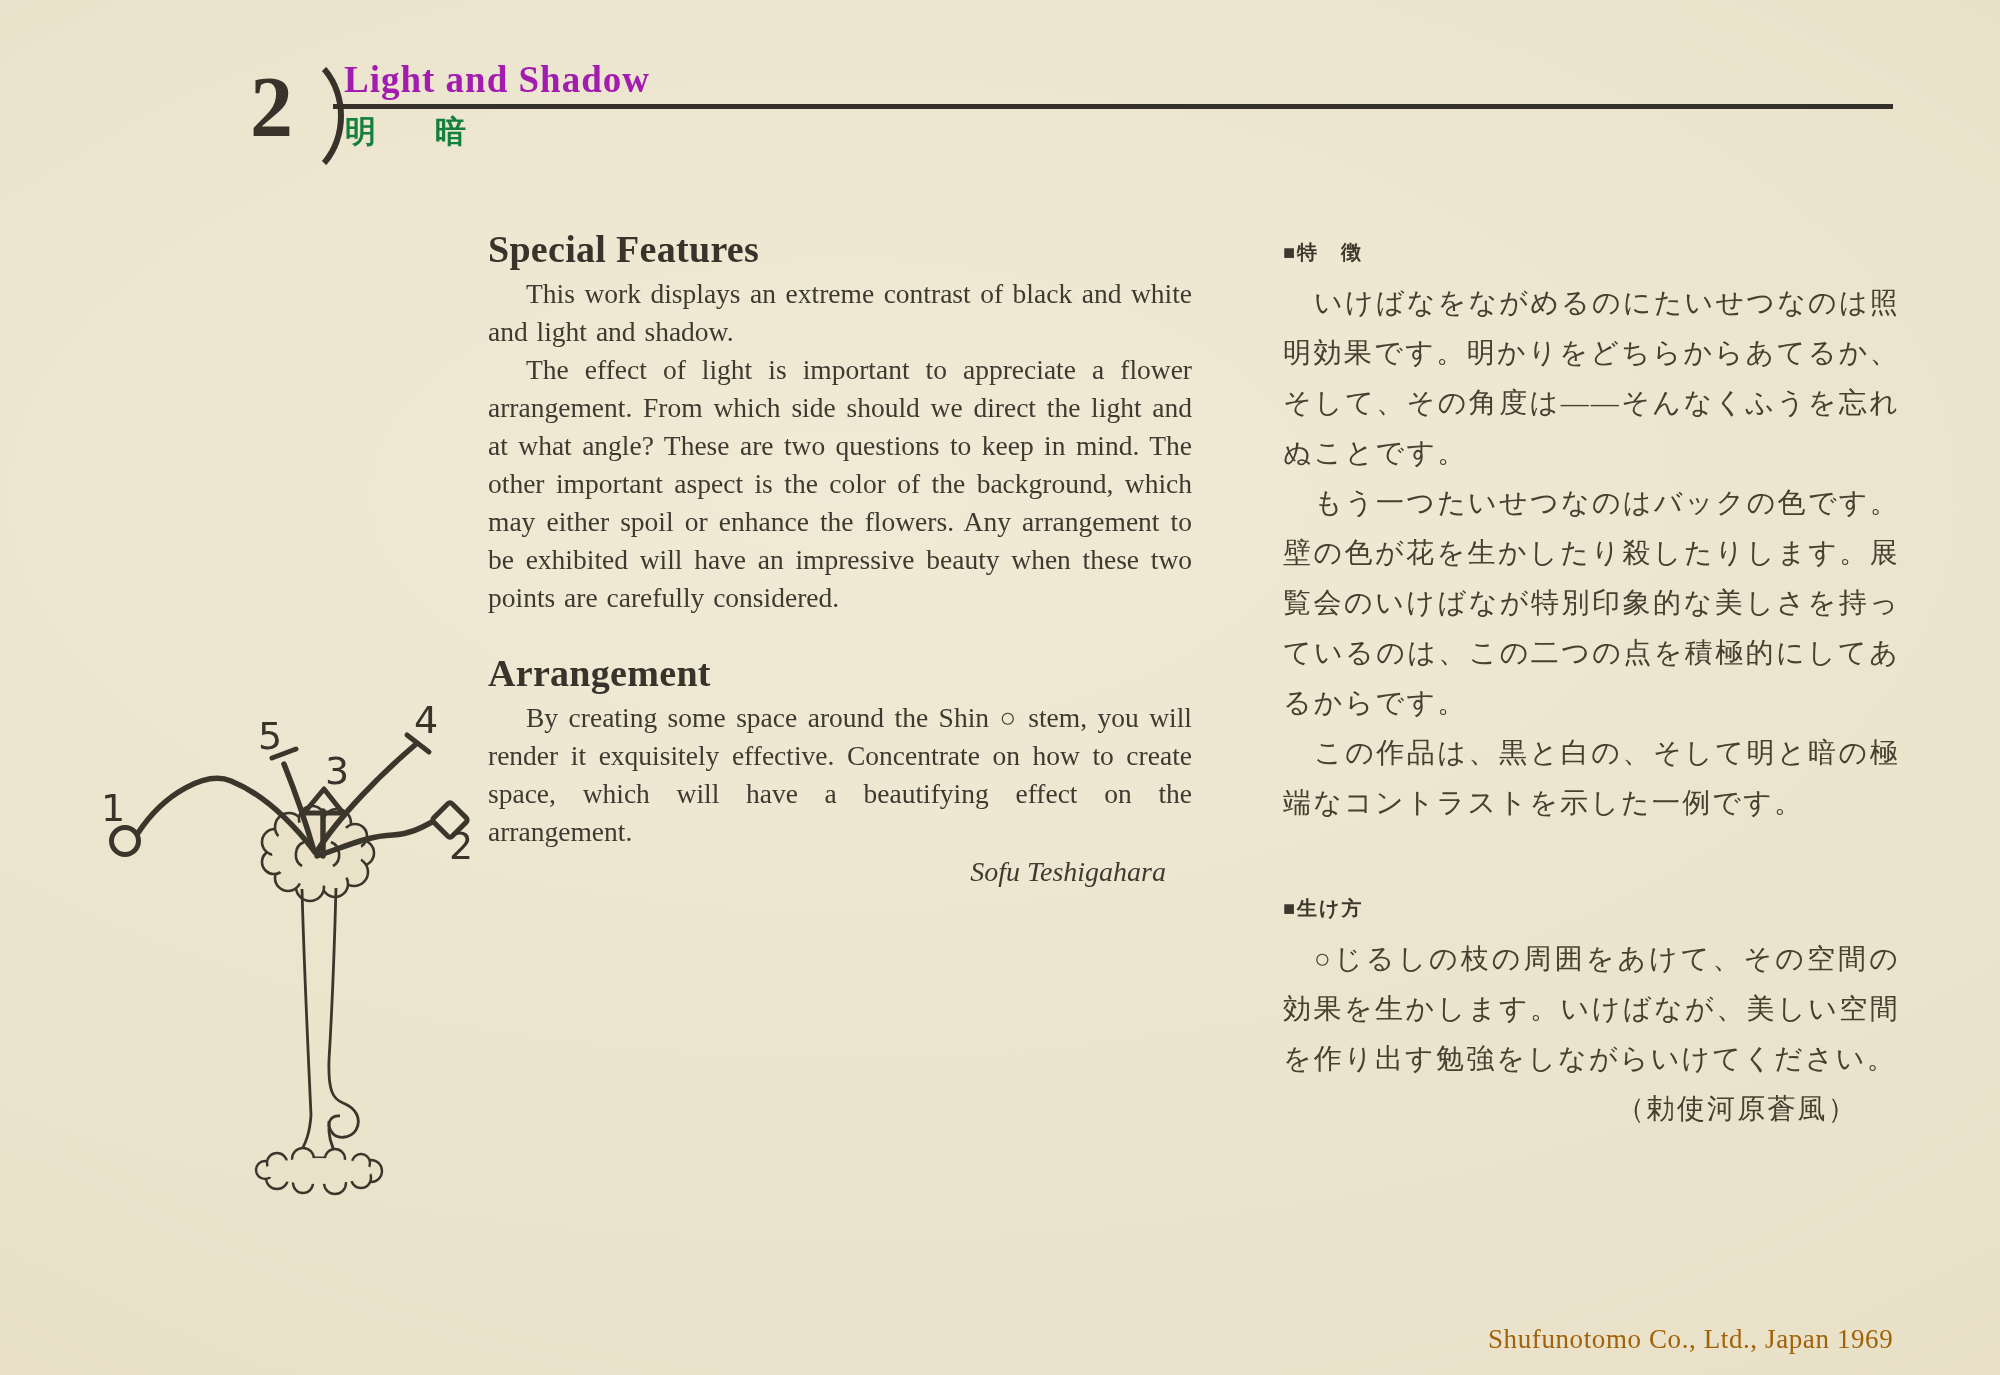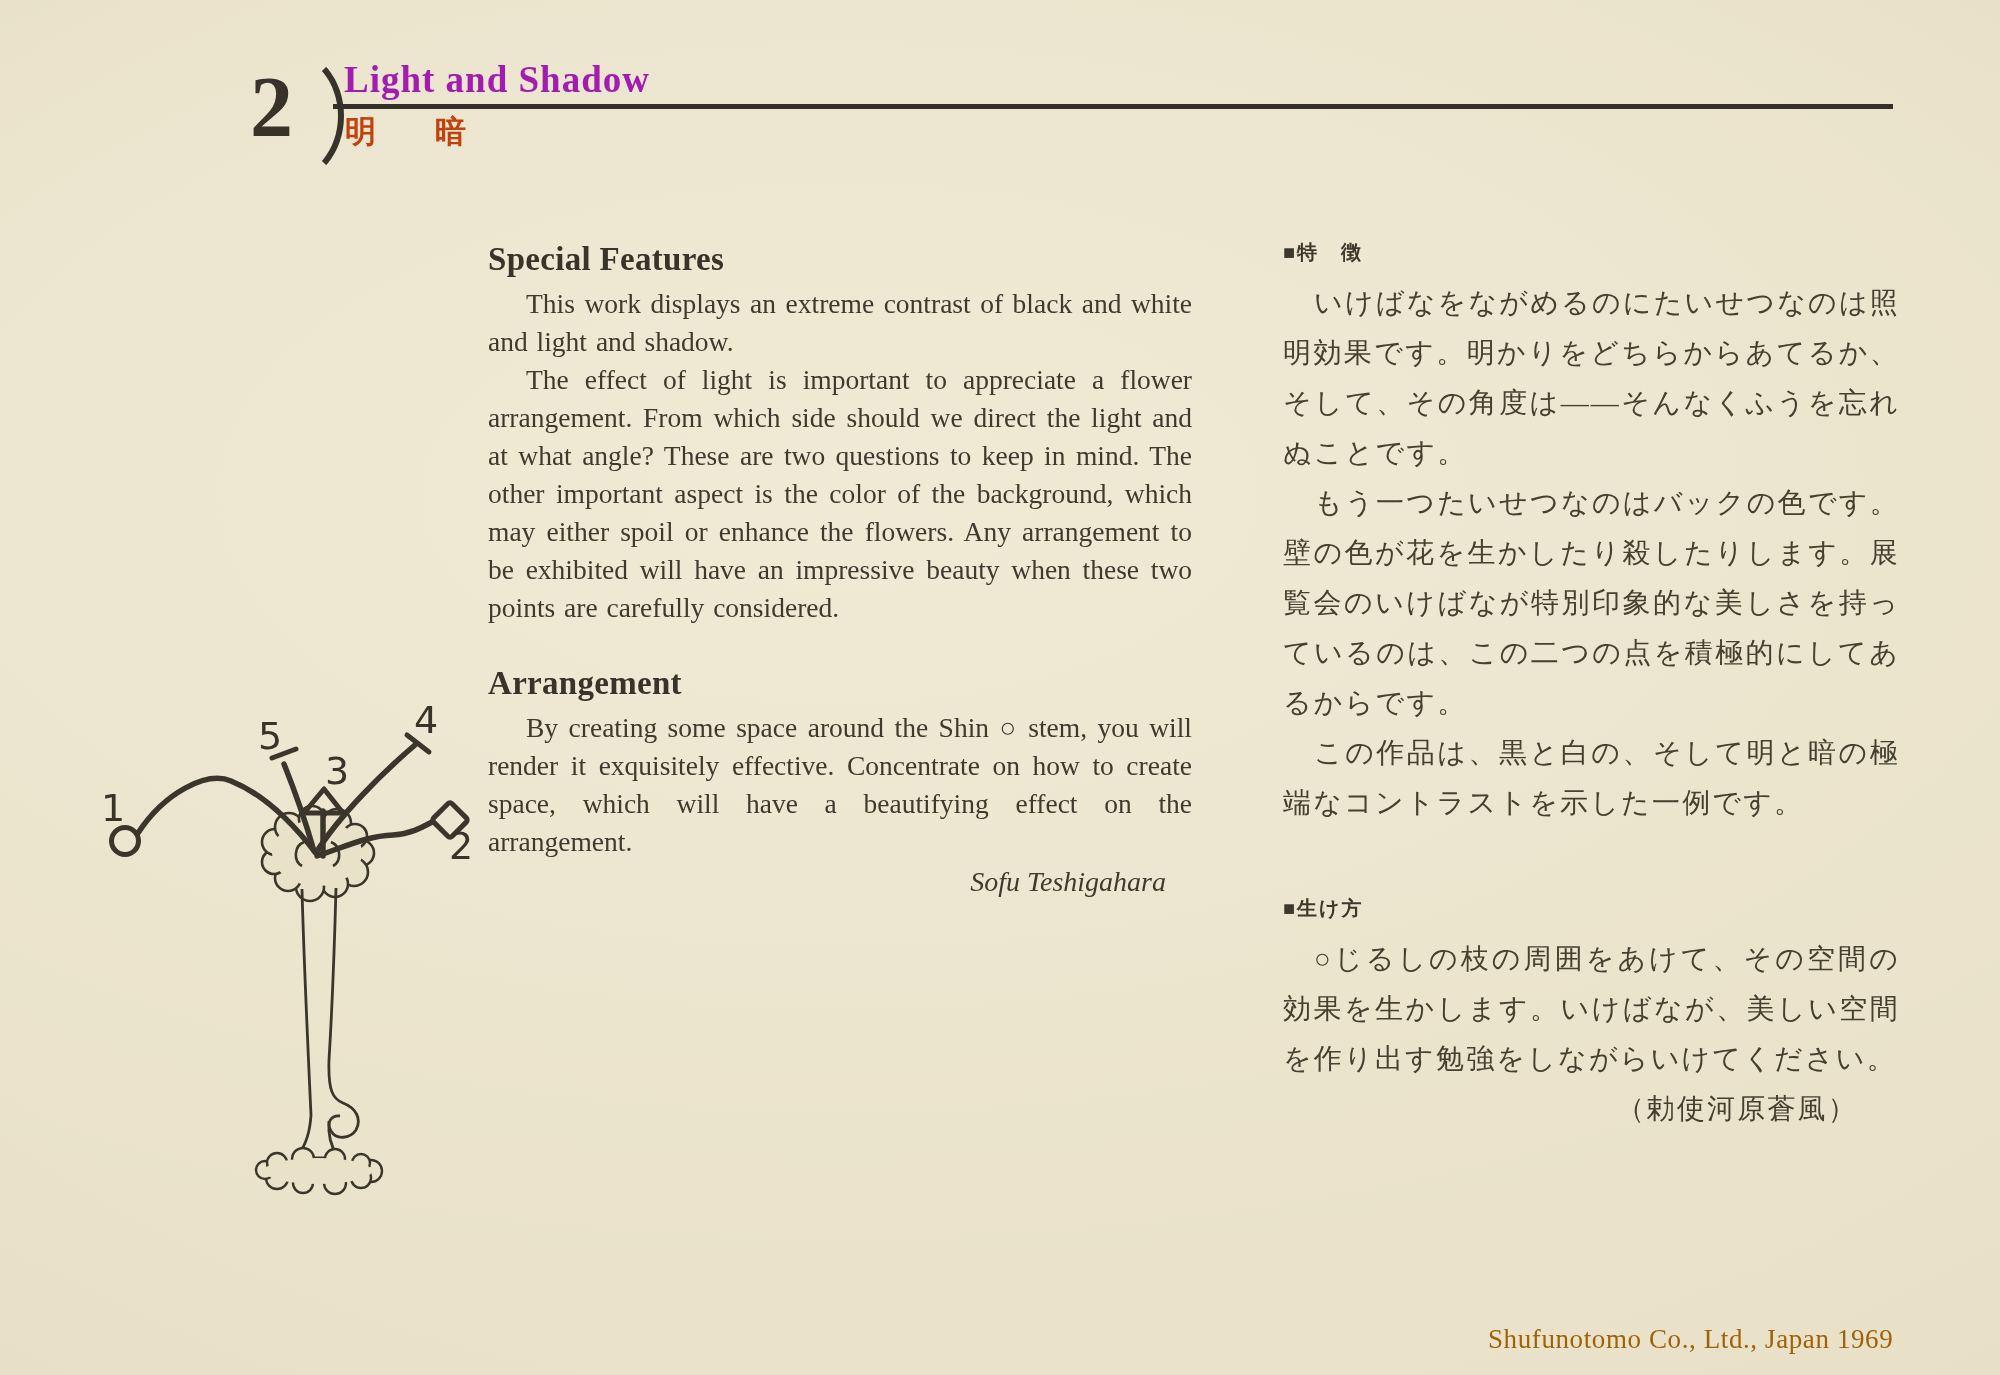--- a/index.html
+++ b/index.html
@@ -15,24 +15,24 @@
   
   .emblem-num{ position:absolute; left:250px; top:64px;
     font:bold 86px/1 "Liberation Serif",serif; color:#37332a; }
   .emblem-arc{ position:absolute; left:232px; top:49px; width:100px; height:122px;
     border:6px solid transparent; border-right-color:#37332a; border-radius:50%; }
   .page-title{ position:absolute; left:344px; top:60px;
     font:bold 37px/1.1 "Liberation Serif",serif; color:#a21caf; letter-spacing:1px; }
   .title-rule{ position:absolute; left:333px; top:104px; width:1560px; height:5px;
     background:#35312a; }
   .page-subtitle-ja{ position:absolute; left:345px; top:112px;
-    font:600 31px/1.3 "Liberation Serif",serif; color:#c2410c; letter-spacing:14px; }
+    font:600 31px/1.3 "Liberation Serif",serif; color:#15803d; letter-spacing:14px; }
   
   .col-en{ position:absolute; left:488px; top:230px; width:704px; }
-  .col-en h3{ font-size:33px; font-weight:bold; margin:13px 0 9px 0; line-height:33px;
+  .col-en h3{ font-size:38px; font-weight:bold; margin:3px 0 9px 0; line-height:33px;
     letter-spacing:.3px; color:#38342b; }
   .col-en h3.h-arrangement{ margin-top:40px; }
   .col-en p{ margin:0; font-size:27.5px; line-height:38px; text-align:justify;
     text-indent:38px; word-spacing:2px; }
   .signature{ text-align:right; font-style:italic; font-size:28px; line-height:38px;
     padding-right:26px; margin-top:2px; }
   
   .col-ja{ position:absolute; left:1283px; top:236px; width:617px; color:#45402f; }
   .col-ja h3{ font-size:20px; font-weight:600; margin:0 0 10px 0; line-height:32px;
     letter-spacing:2px; color:#3c382c; }

